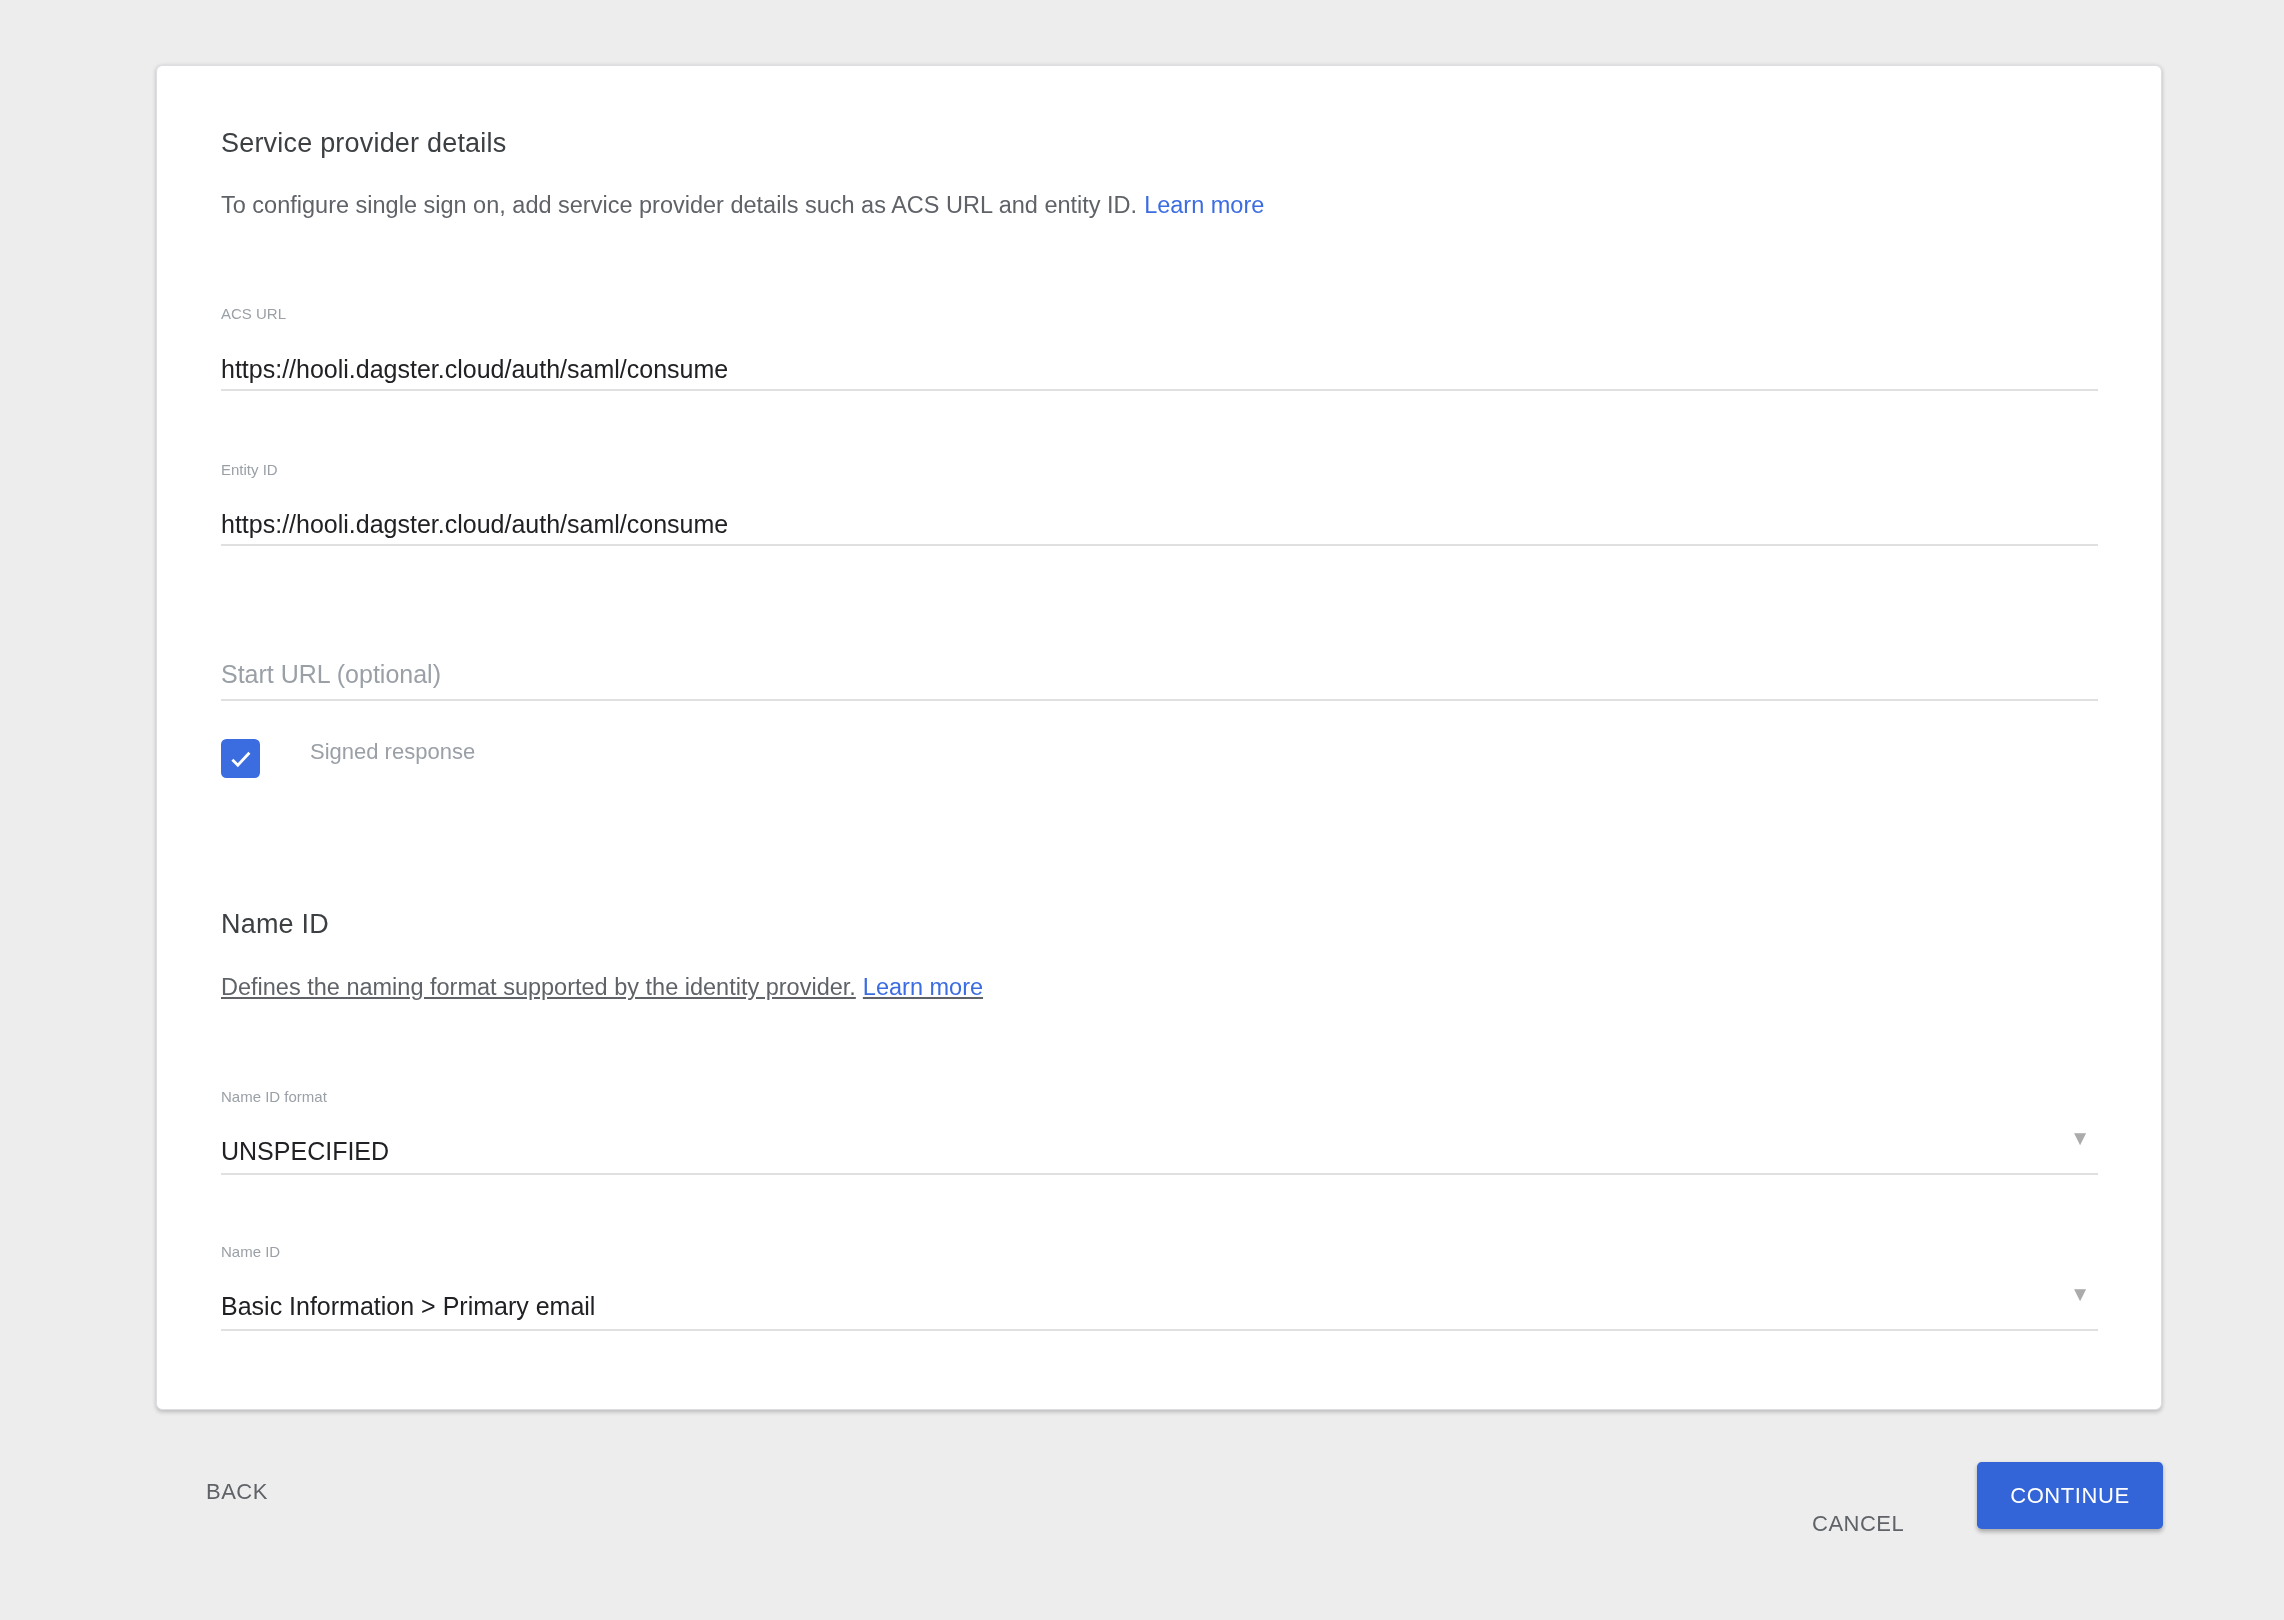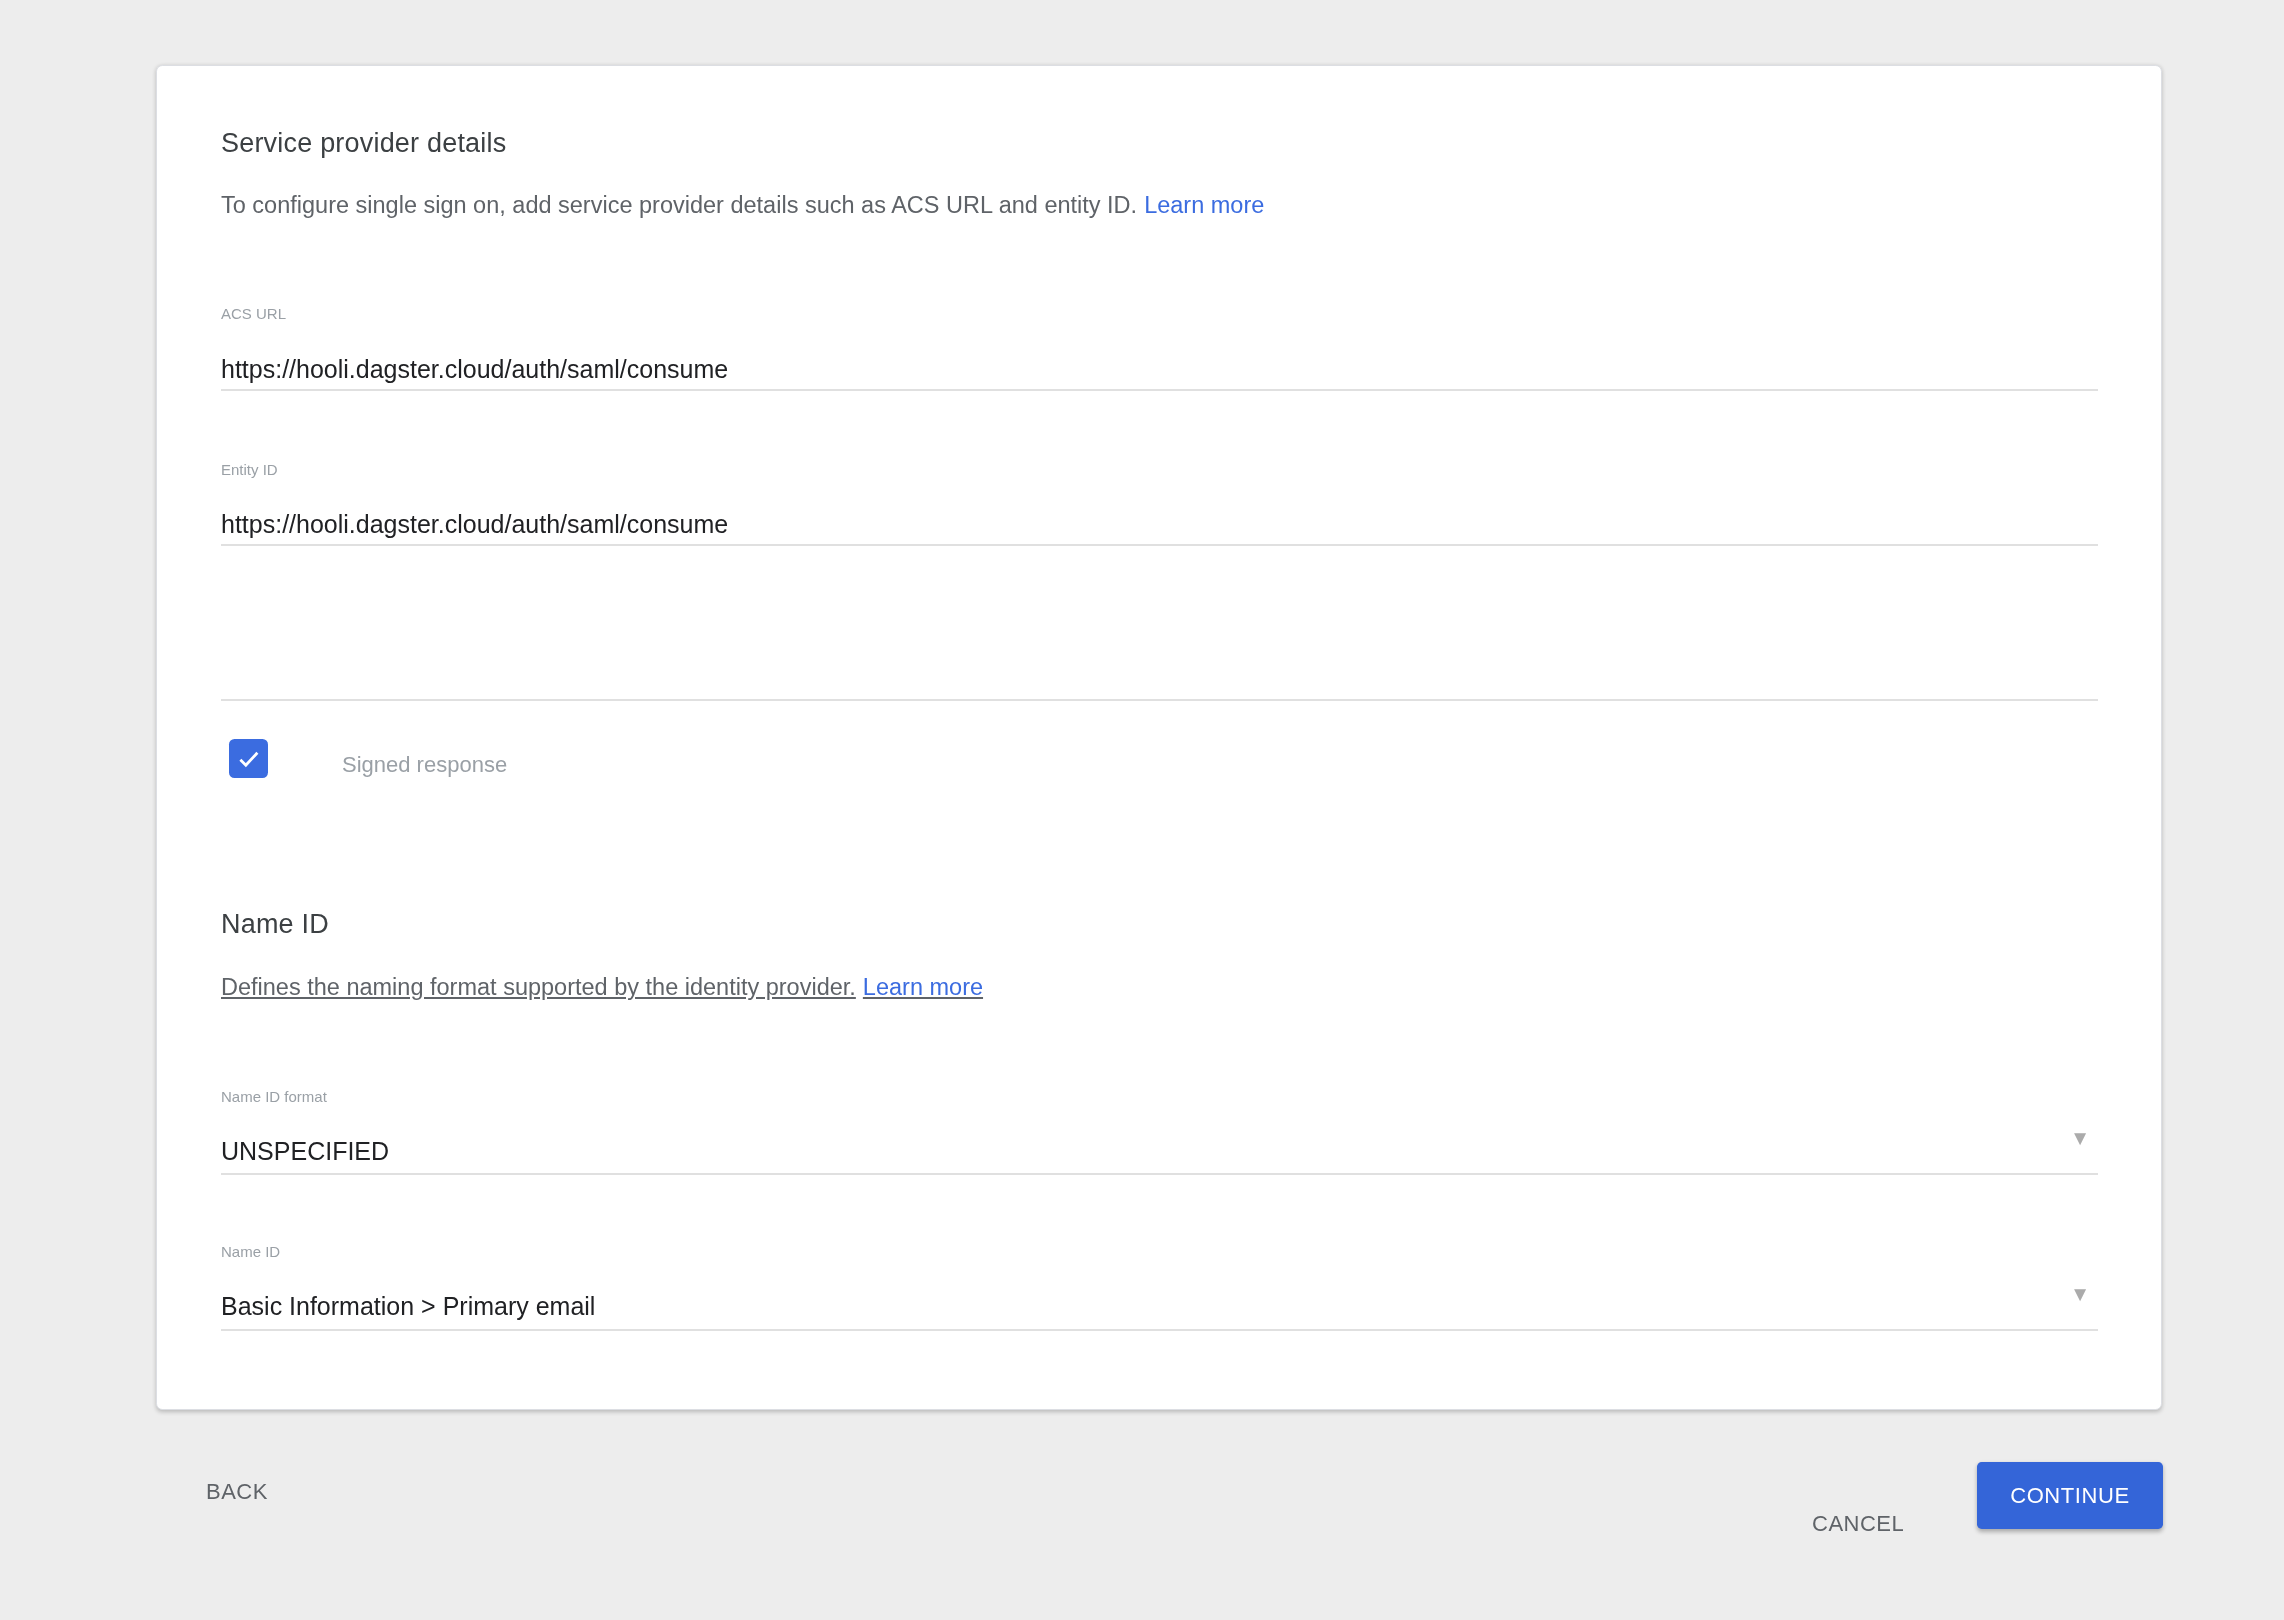--- a/index.html
+++ b/index.html
@@ -74,23 +74,23 @@
     height: 1.6px; background: var(--underline-gray);
   }
   .dropdown-arrow {
     position: absolute; right: 7.8px;
     font-size: 20.4px; color: var(--arrow-gray);
     line-height: 20.4px;
     cursor: pointer;
     user-select: none;
   }
   .checkbox-row {
-    position: absolute; left: 8px; top: 673px;
+    position: absolute; left: 0; top: 673px;
     height: 39px;
-    display: flex; align-items: flex-end; gap: 24px;
+    display: flex; align-items: flex-start;
   }
   .checkbox {
     width: 39px; height: 39px;
     border-radius: 5.5px;
     background: #b9b9b9;
     display: flex; align-items: center; justify-content: center;
     cursor: pointer;
     flex: 0 0 auto;
   }
   .checkbox[aria-checked="true"] { background: var(--accent-blue); }
@@ -139,20 +139,21 @@
       <div class="underline"></div>
     </div>
 
     <div class="field" style="top:391px; height:89px;">
       <div class="field-label">Entity ID</div>
       <input class="field-input" style="top: 51px;" type="text" value="https://hooli.dagster.cloud/auth/saml/consume">
       <div class="underline"></div>
     </div>
 
     <div class="field" style="top:592px; height:43px;">
+      <input class="field-input" style="top: 0px;" type="text" placeholder="Start URL (optional)">
       <div class="underline"></div>
     </div>
 
     <div class="checkbox-row">
       <div class="checkbox" role="checkbox" aria-checked="true">
         <span>
           <svg viewBox="0 0 24 24" width="28" height="28">
             <path d="M4.6 12.6l4.7 4.7 9.9-10.7" stroke="#ffffff" stroke-width="2.4" fill="none"></path>
           </svg>
         </span>

